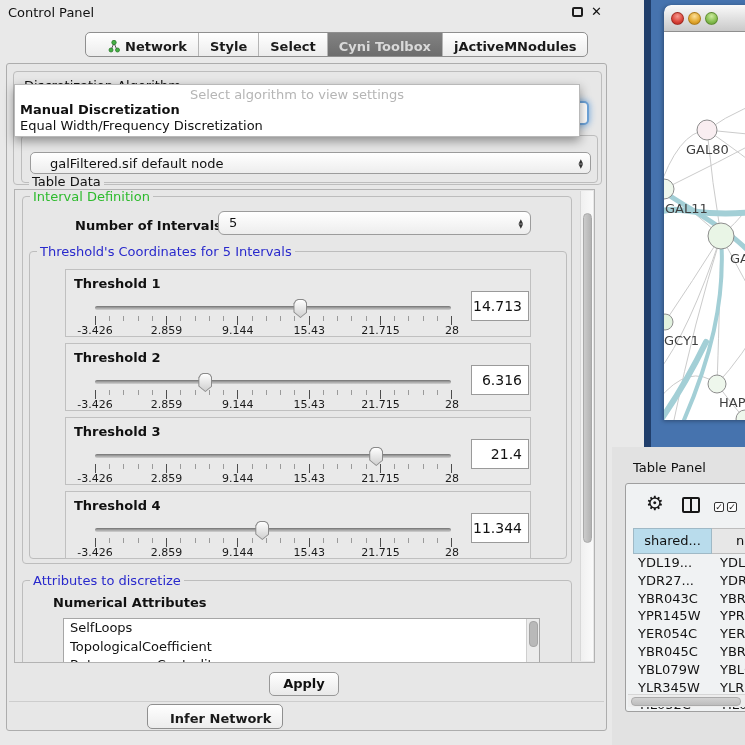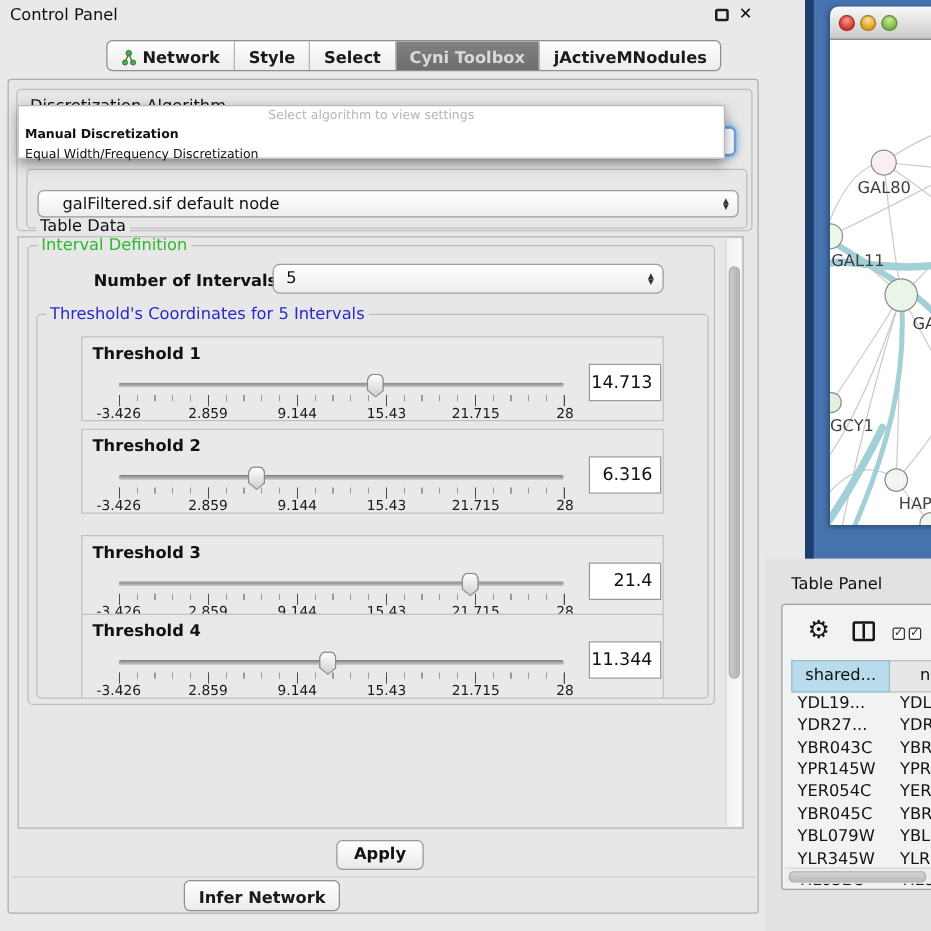--- a/index.html
+++ b/index.html
@@ -10,21 +10,21 @@
     background: #e9e9e9;
     overflow: hidden;
     color: #111;
   }
   
   .control-panel { position:absolute; left:0; top:0; width:612px; height:745px; background:#e9e9e9; }
   .cp-title { position:absolute; left:8px; top:5px; font-size:13px; color:#111; }
   .float-icon { position:absolute; left:572px; top:7px; width:11px; height:10px; border:2px solid #1d1d1d; border-radius:2px; }
   .close-icon { position:absolute; left:591px; top:4px; font-size:13px; font-weight:bold; color:#111; cursor:default; }
 
-  .seg { display:flex; border:1px solid #8f8f8f; border-radius:5px; background:linear-gradient(#ffffff,#ececec); overflow:hidden; font-size:13px; font-weight:bold; color:#1a1a1a; height:25px; align-items:stretch; }
+  .seg { display:flex; border:1px solid #8f8f8f; border-radius:5px; background:linear-gradient(#ffffff,#ececec); overflow:hidden; font-size:13px; font-weight:bold; color:#1a1a1a; height:25px; align-items:stretch;padding-left:11px; }
   .seg-item { padding:3px 11px 0 11px; border-left:1px solid #b5b5b5; display:flex; align-items:center; gap:5px; white-space:nowrap; }
   .seg-item:first-child { border-left:none; }
   .seg-item.selected { background:linear-gradient(#828282,#6d6d6d); color:#d9d9d9; }
   .top-seg { position:absolute; left:85px; top:32px; }
   .bottom-seg { position:absolute; left:147px; top:704px; }
 
   .outer-panel { position:absolute; left:6px; top:63px; width:601px; height:668px; border:1px solid #adadad; border-radius:3px; background:#e7e7e7; }
 
   .group { position:absolute; border:1px solid #bdbdbd; border-radius:4px; }
   .legend { position:absolute; left:7px; top:-8px; background:#e7e7e7; padding:0 3px; font-size:13px; white-space:nowrap; }
@@ -36,21 +36,21 @@
   .disc-group .legend { top:6px; }
   .td-group    { left:14px; top:71px; width:577px; height:48px; }
   .td-group .legend { top:-6px;margin-top:44px; }
 
   .combo { position:absolute; background:linear-gradient(#ffffff,#ededed); border:1px solid #9c9c9c; border-radius:5px; font-size:13px; color:#111; display:flex; align-items:center; padding:0 24px 0 19px; height:22px; }
   .combo .arrows, .spin-arrows { position:absolute; right:7px; top:50%; transform:translateY(-50%); display:flex; flex-direction:column; align-items:center; font-size:6px; line-height:5px; color:#333; }
 
   .combo-focused { position:absolute; left:18px; top:37px; width:564px; height:24px; background:#fff; border:2px solid #6ea3d8; border-radius:5px; box-shadow:0 0 6px 1px #86b3e0; z-index:1; }
   .combo-focused .arrows { right:6px; }
 
-  .popup { position:absolute; left:7px; top:20px; width:566px; height:43px; background:#fff; border:1px solid #b9b9b9; box-shadow:0 4px 10px rgba(0,0,0,0.4); z-index:5; font-size:10px; }
+  .popup { position:absolute; left:7px; top:20px; width:566px; height:53px; background:#fff; border:1px solid #b9b9b9; box-shadow:0 4px 10px rgba(0,0,0,0.4); z-index:5; font-size:13px; }
   .popup-placeholder { height:17px; padding-top:2px; text-align:center; color:#b5b5b5; }
   .popup-item { height:16px; padding-left:5px; color:#111; white-space:nowrap; }
   .popup-item.bold { font-weight:bold; }
 
   .scrollpane { position:absolute; left:7px; top:125px; width:581px; height:474px; border:1px solid #b3b3b3; background:#e7e7e7; overflow:hidden; }
   .vscroll { position:absolute; right:1px; top:1px; bottom:1px; width:13px; background:linear-gradient(to right,#f0f0f0,#fafafa); border-left:1px solid #d8d8d8; }
   .vscroll-thumb { position:absolute; left:2px; top:22px; width:9px; height:330px; border-radius:5px; background:linear-gradient(to right,#cbcbcb,#b3b3b3); border:1px solid #a9a9a9; }
 
   .interval-group { left:7px; top:6px; width:550px; height:368px; }
   .noi-label { position:absolute; left:52px; top:21px; font-size:13px; font-weight:bold; }
@@ -226,21 +226,21 @@
                 <span class="tick-label" style="left: 0%;">-3.426</span>
                 <span class="tick-label" style="left: 20%;">2.859</span>
                 <span class="tick-label" style="left: 40%;">9.144</span>
                 <span class="tick-label" style="left: 60%;">15.43</span>
                 <span class="tick-label" style="left: 80%;">21.715</span>
                 <span class="tick-label" style="left: 100%;">28</span>
               </div>
             <div class="value-box">6.316</div>
           </div>
 
-          <div class="threshold-block" style="top:176px;">
+          <div class="threshold-block" style="top:165px;">
             <div class="t-label">Threshold 3</div>
             <div class="slider">
               <div class="slider-track"></div>
               <div class="slider-thumb" style="left: calc(79% - 7px);"></div>
             </div>
             <div class="ticks">
                 <div class="ticks-minor"></div>
                 <div class="ticks-major"></div>
               </div>
             <div class="tick-labels">
@@ -270,20 +270,34 @@
                 <span class="tick-label" style="left: 40%;">9.144</span>
                 <span class="tick-label" style="left: 60%;">15.43</span>
                 <span class="tick-label" style="left: 80%;">21.715</span>
                 <span class="tick-label" style="left: 100%;">28</span>
               </div>
             <div class="value-box">11.344</div>
           </div>
         </div>
       </div>
 
+      <div class="group attr-group">
+        <div class="legend blue">Attributes to discretize</div>
+        <div class="attr-subtitle">Numerical Attributes</div>
+        <div class="listbox">
+          <div>
+              <div class="list-item">SelfLoops</div>
+              <div class="list-item">TopologicalCoefficient</div>
+              <div class="list-item">BetweennessCentrality</div>
+            </div>
+          <div class="list-vscroll">
+              <div class="list-vthumb"></div>
+            </div>
+        </div>
+      </div>
 
       <div class="vscroll">
           <div class="vscroll-thumb"></div>
         </div>
     </div>
 
     <div class="content-sep"></div>
     <div class="apply-btn">Apply</div>
   </div>
 

